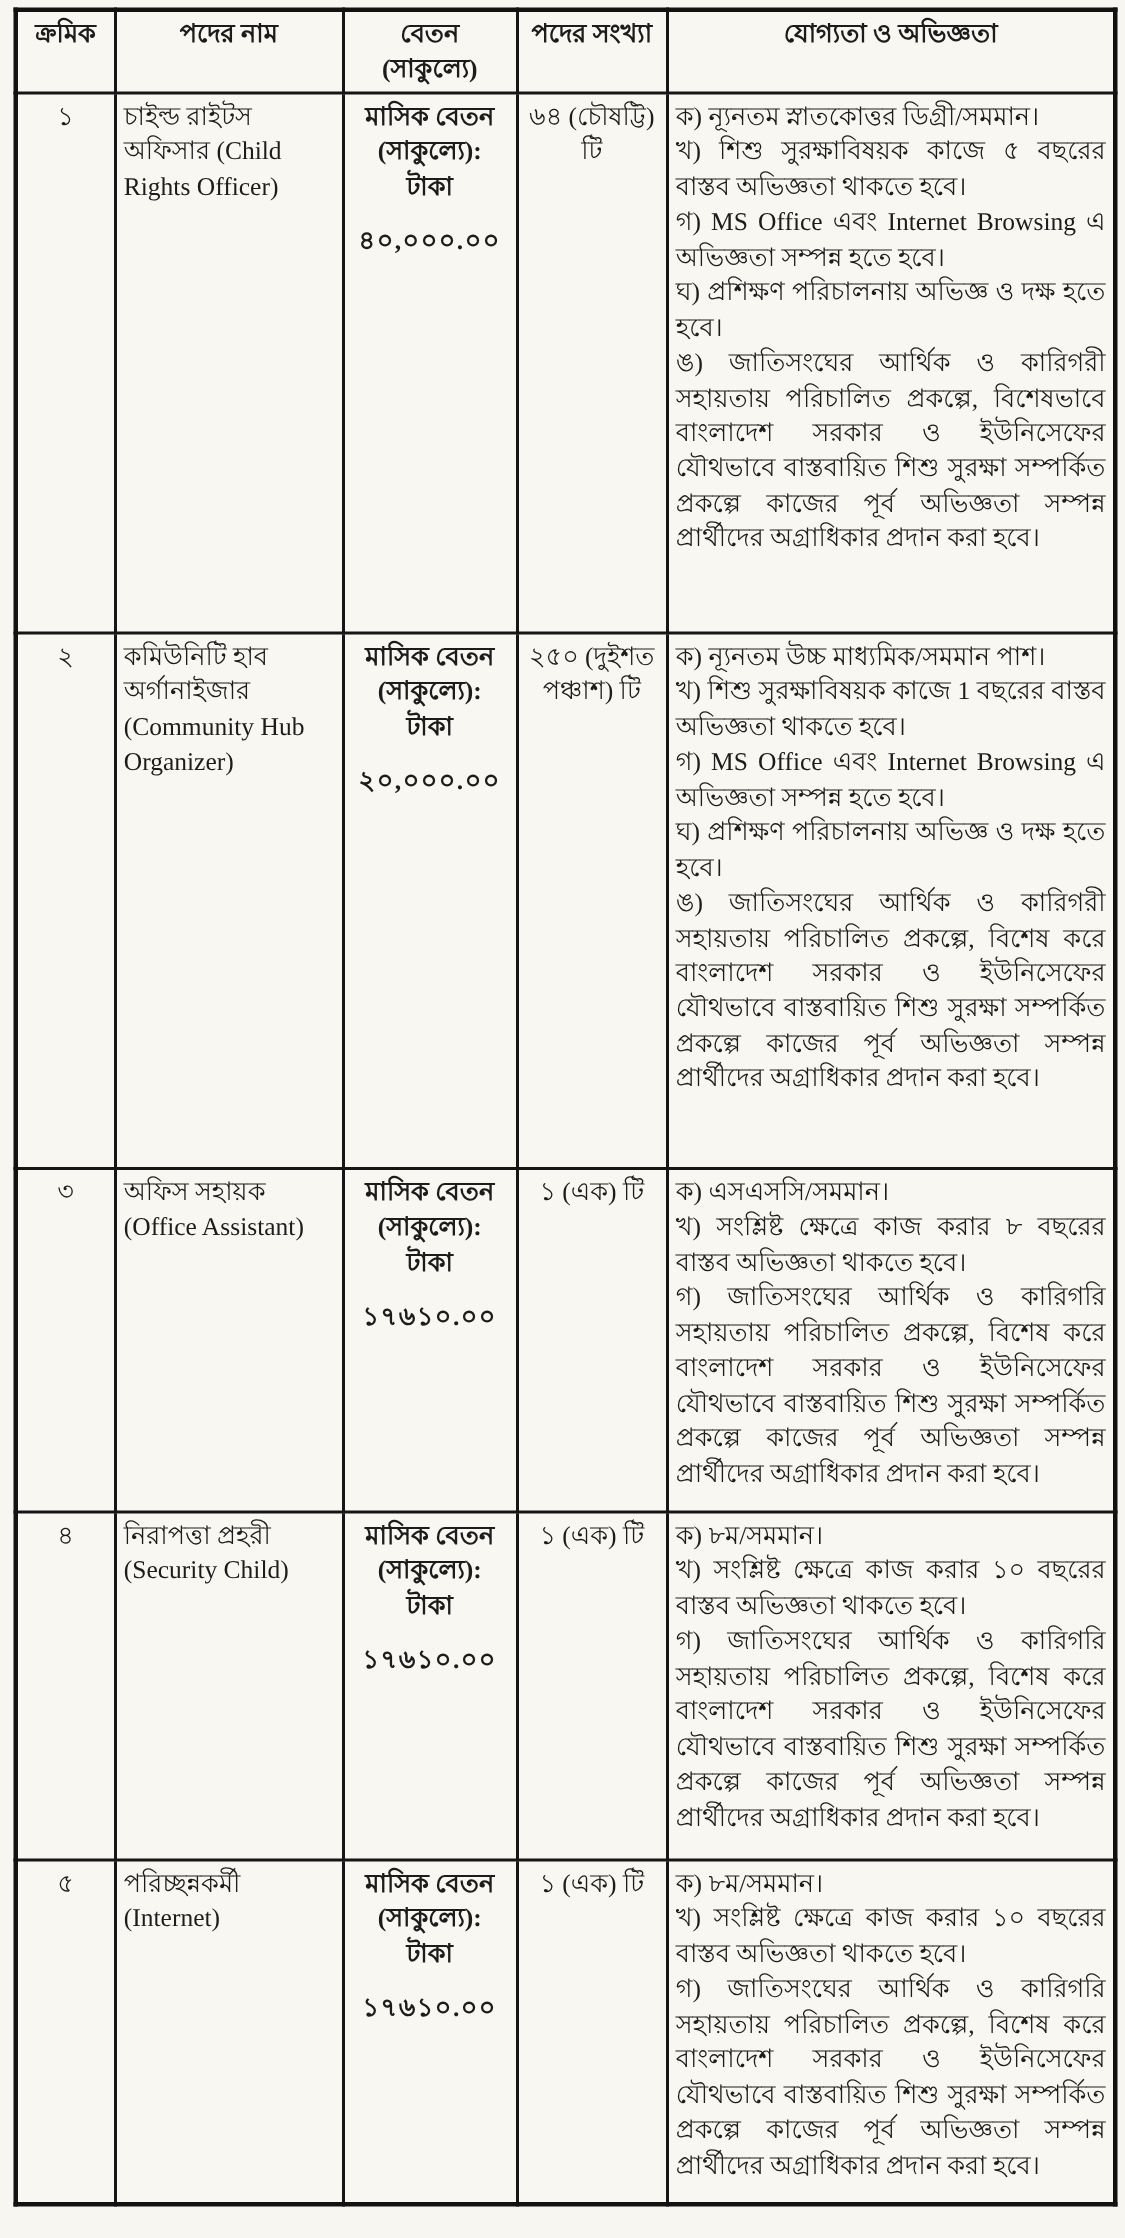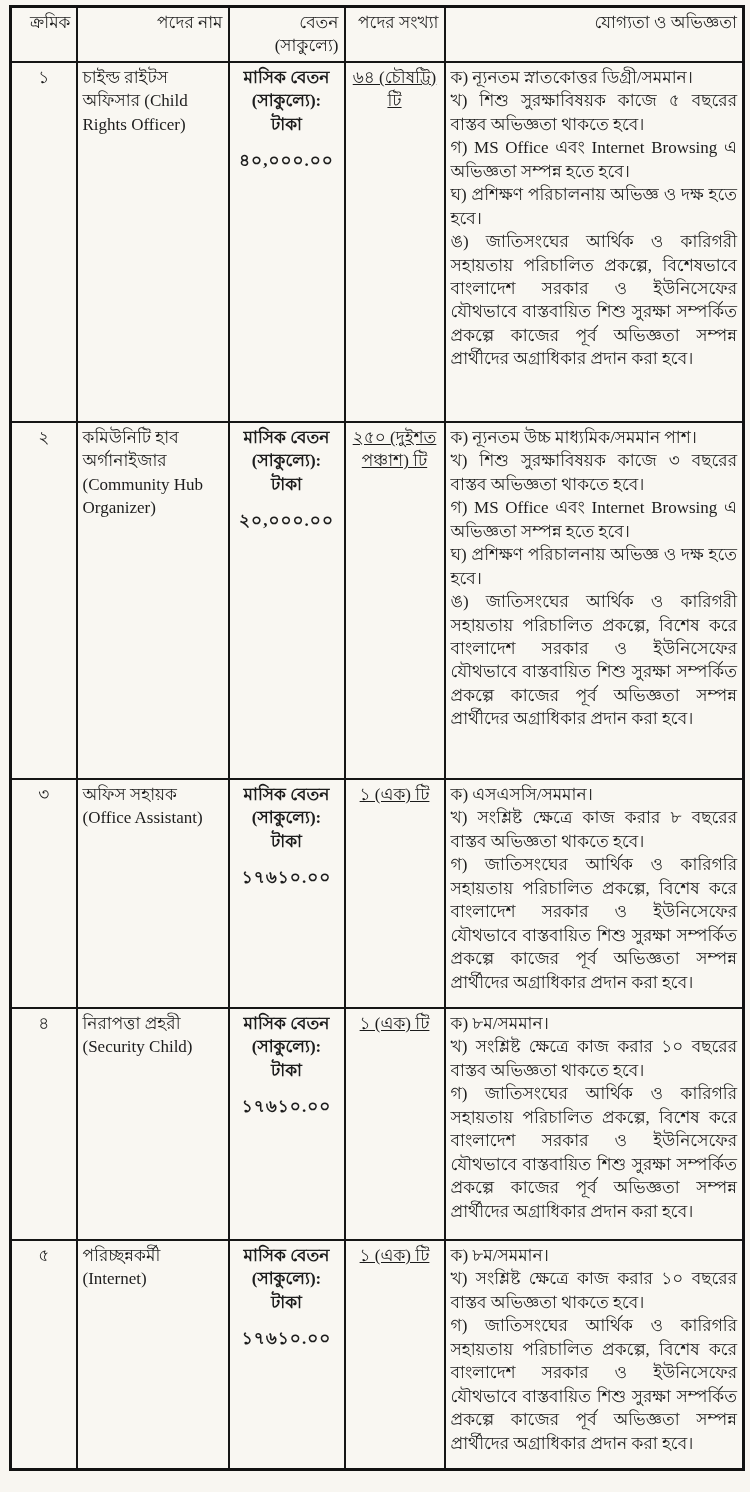--- a/index.html
+++ b/index.html
@@ -35,22 +35,22 @@
   }
   table.job-table { border: 3px solid #121212; }
   col.c-serial  { width: 66px;  }
   col.c-post    { width: 152px; }
   col.c-salary  { width: 116px; }
   col.c-vacancy { width: 100px; }
   col.c-qual    { width: 299px; }
 
   th.header-cell {
     font-size: 18px;
-    font-weight: normal;
-    text-align: right;
+    font-weight: bold;
+    text-align: center;
     vertical-align: top;
     line-height: 1.35;
     height: 46px;
     padding-top: 5px;
   }
   td.serial-cell {
     text-align: center;
     padding-top: 8px;
     font-size: 18px;
   }
@@ -67,21 +67,20 @@
     font-size: 18px;
     line-height: 1.45;
     font-weight: bold;
   }
   .salary-line:nth-child(4) { margin-top: 13px; letter-spacing: 1px; }
   td.vacancy-cell {
     text-align: center;
     padding-top: 8px;
     font-size: 18px;
     line-height: 1.45;
-    text-decoration: underline;
   }
   td.qual-cell {
     text-align: justify;
     padding: 5px 7px 4px 7px;
     margin-left: 19px;
   }
   .qual-item {
     text-align: justify;
     text-justify: inter-word;
   }
@@ -144,21 +143,21 @@
               <div class="salary-line">মাসিক বেতন</div>
               <div class="salary-line">(সাকুল্যে):</div>
               <div class="salary-line">টাকা</div>
               <div class="salary-line">২০,০০০.০০</div>
             </div>
         </td>
         <td class="vacancy-cell">২৫০ (দুইশত পঞ্চাশ) টি</td>
         <td class="qual-cell">
           <div>
               <div class="qual-item">ক) ন্যূনতম উচ্চ মাধ্যমিক/সমমান পাশ।</div>
-              <div class="qual-item">খ) শিশু সুরক্ষাবিষয়ক কাজে ৩ বছরের বাস্তব অভিজ্ঞতা থাকতে হবে।</div>
+              <div class="qual-item">খ) শিশু সুরক্ষাবিষয়ক কাজে 1 বছরের বাস্তব অভিজ্ঞতা থাকতে হবে।</div>
               <div class="qual-item">গ) MS Office এবং Internet Browsing এ অভিজ্ঞতা সম্পন্ন হতে হবে।</div>
               <div class="qual-item">ঘ) প্রশিক্ষণ পরিচালনায় অভিজ্ঞ ও দক্ষ হতে হবে।</div>
               <div class="qual-item">ঙ) জাতিসংঘের আর্থিক ও কারিগরী সহায়তায় পরিচালিত প্রকল্পে, বিশেষ করে বাংলাদেশ সরকার ও ইউনিসেফের যৌথভাবে বাস্তবায়িত শিশু সুরক্ষা সম্পর্কিত প্রকল্পে কাজের পূর্ব অভিজ্ঞতা সম্পন্ন প্রার্থীদের অগ্রাধিকার প্রদান করা হবে।</div>
             </div>
         </td>
       </tr>
       <tr class="row-3">
         <td class="serial-cell">৩</td>
         <td class="post-cell">অফিস সহায়ক (Office Assistant)</td>
         <td class="salary-cell">

